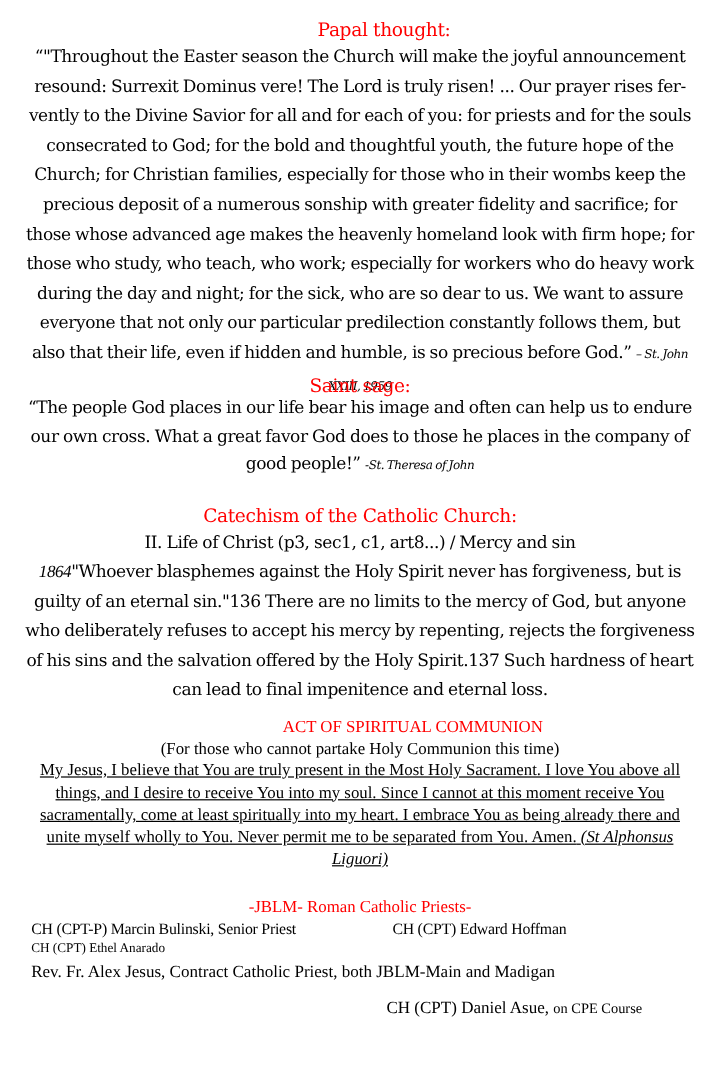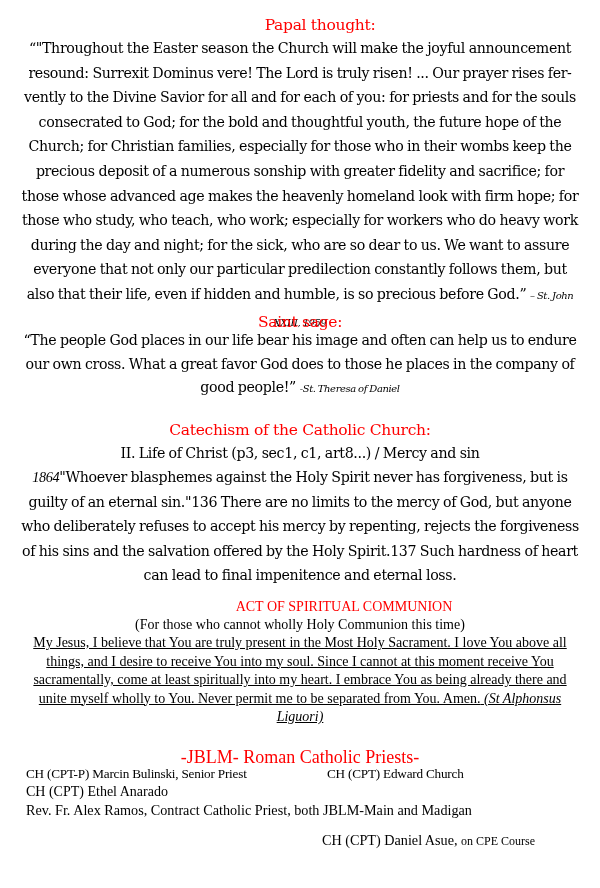--- a/index.html
+++ b/index.html
@@ -58,66 +58,66 @@
       font-family: "Liberation Serif", serif;
       text-align: center;
       font-size: 14px;
       line-height: 18.5px;
     }
     #comm-heading { position: absolute; top: 598px; left: 0; width: 600px; font-family: "Liberation Serif", serif; font-size: 14px; letter-spacing: 0; padding-left: 44px; }
     #comm-sub { position: absolute; top: 616px; left: 0; width: 600px; }
     #comm-body { position: absolute; top: 634px; left: 18px; width: 564px; text-decoration: underline; }
     .italic { font-style: italic; }
     
-    #priests-heading { position: absolute; top: 748px; left: 0; width: 600px; font-family: "Liberation Serif", serif; font-size: 18px; letter-spacing: 0; }
+    #priests-heading { position: absolute; top: 748px; left: 0; width: 600px; font-family: "Liberation Serif", serif; font-size: 14px; letter-spacing: 0; }
     .priest {
       position: absolute;
       font-family: "Liberation Serif", serif;
       white-space: nowrap;
     }
     #p1 { top: 766px; left: 26px; font-size: 13.2px; letter-spacing: -0.2px; text-align: right; }
     #p2 { top: 766px; left: 327px; font-size: 13.2px; letter-spacing: -0.2px; }
-    #p3 { top: 784px; left: 26px; font-size: 14px; }
+    #p3 { top: 784px; left: 26px; font-size: 11px; }
     #p4 { top: 784px; left: 322px; font-size: 14.2px; margin-top: 48px; }
     #p4 .small { font-size: 12px; }
     #p5 { top: 802px; left: 26px; font-size: 14.2px; }
   </style>
 </head>
 <body>
 
 <div class="page">
 
   <div id="papal-heading" class="heading">Papal thought:</div>
   <div id="papal-body" class="para">
     <span>“"Throughout the Easter season the Church will make the joyful announcement resound: Surrexit Dominus vere! The Lord is truly risen! ... Our prayer rises fer-vently to the Divine Savior for all and for each of you: for priests and for the souls consecrated to God; for the bold and thoughtful youth, the future hope of the Church; for Christian families, especially for those who in their wombs keep the precious deposit of a numerous sonship with greater fidelity and sacrifice; for those whose advanced age makes the heavenly homeland look with firm hope; for those who study, who teach, who work; especially for workers who do heavy work during the day and night; for the sick, who are so dear to us. We want to assure everyone that not only our particular predilection constantly follows them, but also that their life, even if hidden and humble, is so precious before God.”</span>
     <span class="attrib">– St. John XXIII, 1959</span>
   </div>
 
   <div id="saint-heading" class="heading">Saint sage:</div>
   <div id="saint-body" class="para">
     <span>“The people God places in our life bear his image and often can help us to endure our own cross.  What a great favor God does to those he places in the company of good people!”</span>
-    <span class="attrib">-St. Theresa of Daniel</span>
+    <span class="attrib">-St. Theresa of John</span>
   </div>
 
   <div id="cat-heading" class="heading">Catechism of the Catholic Church:</div>
   <div id="cat-sub" class="para">II. Life of Christ (p3, sec1, c1, art8...) / Mercy and sin</div>
   <div id="cat-body" class="para">
     <span class="num-red">1864</span><span>"Whoever blasphemes against the Holy Spirit never has forgiveness, but is guilty of an eternal sin."136 There are no limits to the mercy of God, but anyone who deliberately refuses to accept his mercy by repenting, rejects the forgiveness of his sins and the salvation offered by the Holy Spirit.137 Such hardness of heart can lead to final impenitence and eternal loss.</span>
   </div>
 
   <div id="comm-heading" class="heading">ACT OF SPIRITUAL COMMUNION</div>
-  <div id="comm-sub" class="times">(For those who cannot wholly Holy Communion this time)</div>
+  <div id="comm-sub" class="times">(For those who cannot partake Holy Communion this time)</div>
   <div id="comm-body" class="times">
     <span>My Jesus, I believe that You are truly present in the Most Holy Sacrament. I love You above all things, and I desire to receive You into my soul. Since I cannot at this moment receive You sacramentally, come at least spiritually into my heart. I embrace You as being already there and unite myself wholly to You. Never permit me to be separated from You. Amen.</span>
     <span class="italic">(St Alphonsus Liguori)</span>
   </div>
 
   <div id="priests-heading" class="heading">-JBLM- Roman Catholic Priests-</div>
   <div id="p1" class="priest">CH (CPT-P) Marcin Bulinski, Senior Priest</div>
-  <div id="p2" class="priest">CH  (CPT) Edward Church</div>
+  <div id="p2" class="priest">CH  (CPT) Edward Hoffman</div>
   <div id="p3" class="priest">CH (CPT) Ethel Anarado</div>
   <div id="p4" class="priest">
     <span>CH (CPT) Daniel Asue,</span>
     <span class="small">on CPE Course</span>
   </div>
-  <div id="p5" class="priest">Rev. Fr. Alex Ramos, Contract Catholic Priest, both JBLM-Main and Madigan</div>
+  <div id="p5" class="priest">Rev. Fr. Alex Jesus, Contract Catholic Priest, both JBLM-Main and Madigan</div>
 
 </div>
 
 </body></html>

